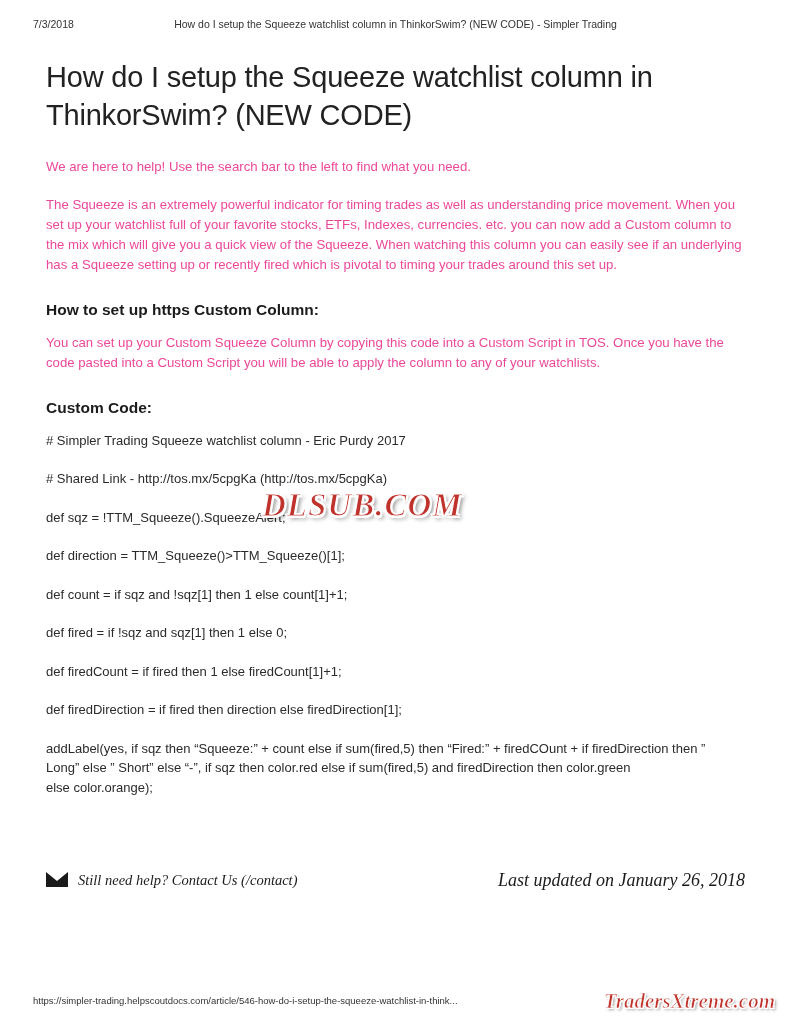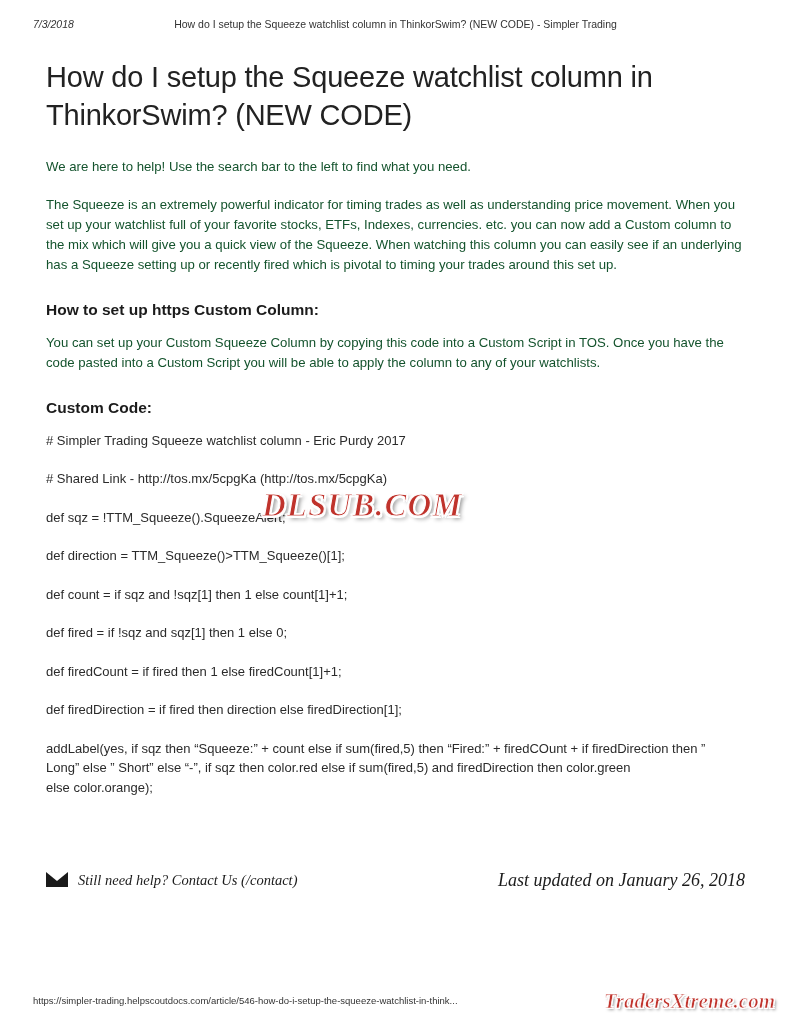--- a/index.html
+++ b/index.html
@@ -29,21 +29,20 @@
     left: 0;
     right: 0;
     height: 16px;
     font-size: 10.5px;
     color: #333333;
   }
   .print-header .date {
     position: absolute;
     left: 33px;
     top: 0;
-    font-style: italic;
   }
   .print-header .title {
     position: absolute;
     left: 0;
     right: 0;
     top: 0;
     text-align: center;
   }
 
   
@@ -81,21 +80,21 @@
     line-height: 1.32;
     margin: 0 0 22px 0;
     color: #222222;
     letter-spacing: -0.2px;
   }
 
   p.body-text {
     font-size: 13.2px;
     line-height: 1.52;
     margin: 0 0 18px 0;
-    color: #14532d;
+    color: #ec4899;
   }
 
   h2.section-head {
     font-size: 15.5px;
     font-weight: bold;
     margin: 26px 0 14px 0;
     color: #1b1b1b;
   }
 
   .code-block {

